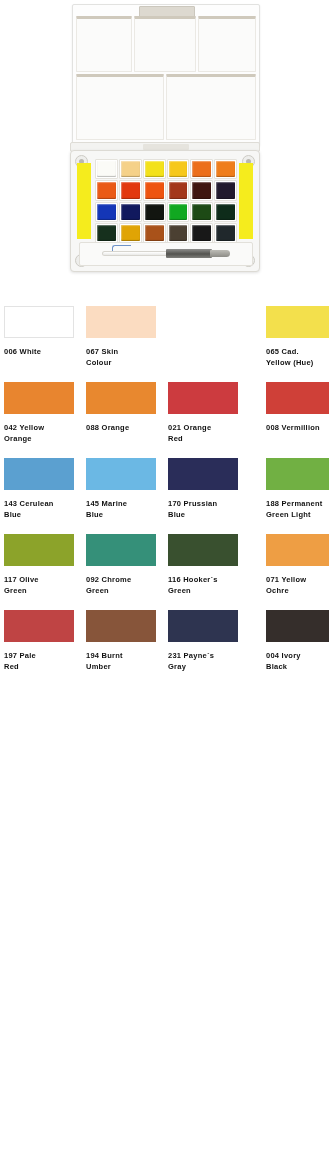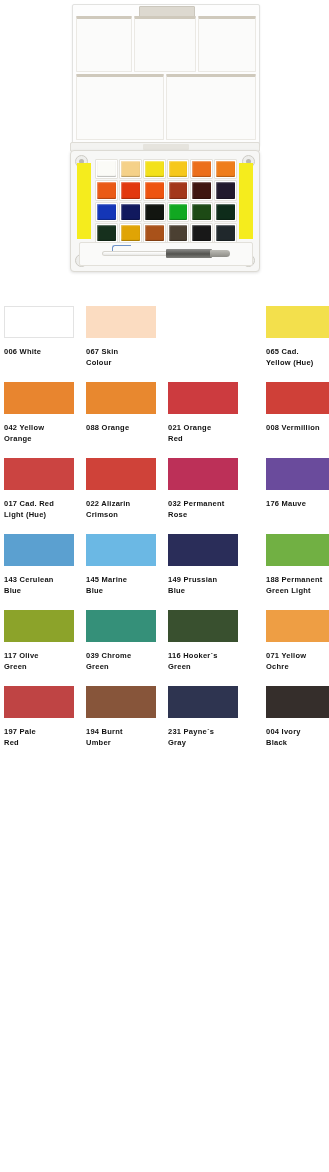--- a/index.html
+++ b/index.html
@@ -419,70 +419,49 @@
         <div class="swatch-label">021 Orange
 Red</div>
       </div>
       <div class="swatch-cell c3">
         <div class="swatch-chip" style="background: rgb(207, 64, 56);"></div>
         <div class="swatch-label">008 Vermillion</div>
       </div>
     </div>
     <div class="chart-row">
       <div class="swatch-cell c0">
-        <div class="swatch-chip" style="background: rgb(203, 68, 65);"></div>
-        <div class="swatch-label">017 Cad. Red
-Light (Hue)</div>
-      </div>
-      <div class="swatch-cell c1">
-        <div class="swatch-chip" style="background: rgb(207, 66, 57);"></div>
-        <div class="swatch-label">022 Alizarin
-Crimson</div>
-      </div>
-      <div class="swatch-cell c2">
-        <div class="swatch-chip" style="background: rgb(188, 48, 88);"></div>
-        <div class="swatch-label">032 Permanent
-Rose</div>
-      </div>
-      <div class="swatch-cell c3">
-        <div class="swatch-chip" style="background: rgb(106, 75, 156);"></div>
-        <div class="swatch-label">176 Mauve</div>
-      </div>
-    </div>
-    <div class="chart-row">
-      <div class="swatch-cell c0">
         <div class="swatch-chip" style="background: rgb(91, 160, 208);"></div>
         <div class="swatch-label">143 Cerulean
 Blue</div>
       </div>
       <div class="swatch-cell c1">
         <div class="swatch-chip" style="background: rgb(107, 184, 228);"></div>
         <div class="swatch-label">145 Marine
 Blue</div>
       </div>
       <div class="swatch-cell c2">
         <div class="swatch-chip" style="background: rgb(42, 45, 89);"></div>
-        <div class="swatch-label">149 Prussian
+        <div class="swatch-label">170 Prussian
 Blue</div>
       </div>
       <div class="swatch-cell c3">
         <div class="swatch-chip" style="background: rgb(113, 176, 67);"></div>
         <div class="swatch-label">188 Permanent
 Green Light</div>
       </div>
     </div>
     <div class="chart-row">
       <div class="swatch-cell c0">
         <div class="swatch-chip" style="background: rgb(140, 163, 42);"></div>
         <div class="swatch-label">117 Olive
 Green</div>
       </div>
       <div class="swatch-cell c1">
         <div class="swatch-chip" style="background: rgb(53, 144, 121);"></div>
-        <div class="swatch-label">039 Chrome
+        <div class="swatch-label">092 Chrome
 Green</div>
       </div>
       <div class="swatch-cell c2">
         <div class="swatch-chip" style="background: rgb(57, 80, 47);"></div>
         <div class="swatch-label">116 Hooker´s
 Green</div>
       </div>
       <div class="swatch-cell c3">
         <div class="swatch-chip" style="background: rgb(238, 158, 68);"></div>
         <div class="swatch-label">071 Yellow

